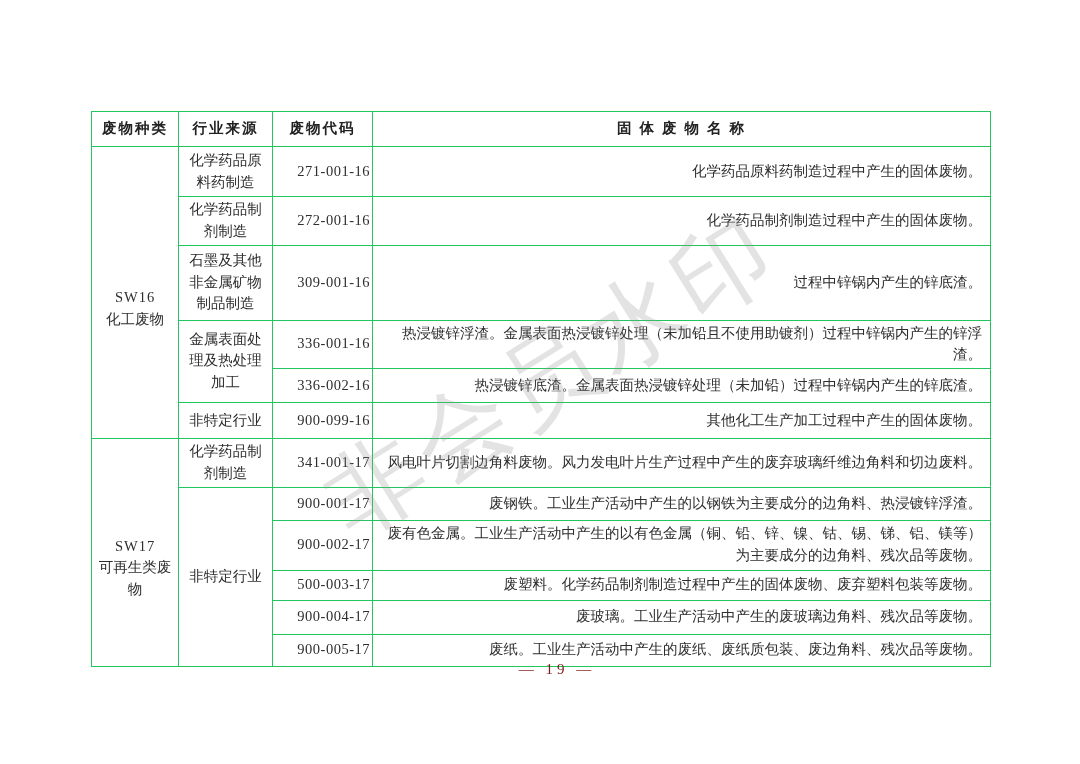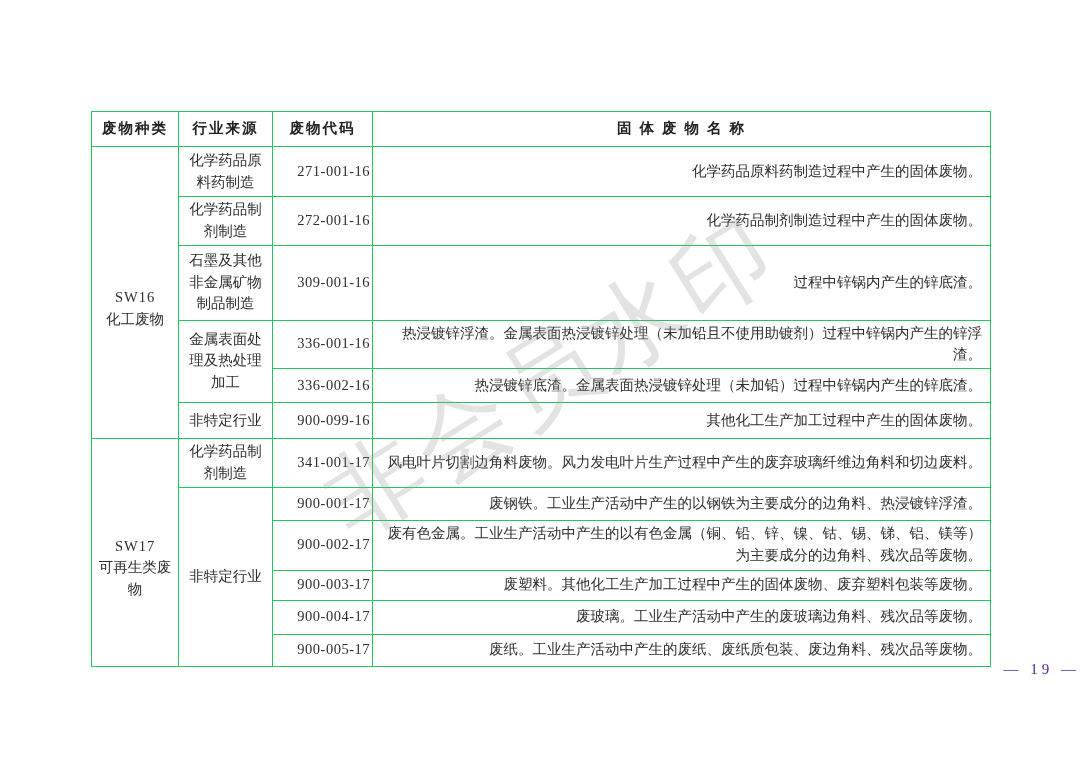--- a/index.html
+++ b/index.html
@@ -77,24 +77,24 @@
 
   tr.r1 { height: 50px; }  tr.r2 { height: 47px; }  tr.r3 { height: 75px; }
   tr.r4 { height: 33px; }  tr.r5 { height: 34px; }  tr.r6 { height: 36px; }
   tr.r7 { height: 44px; }  tr.r8 { height: 33px; }  tr.r9 { height: 50px; }
   tr.r10 { height: 30px; } tr.r11 { height: 34px; } tr.r12 { height: 32px; }
 
   .page-footer {
     position: absolute;
     left: 0; right: 0;
     top: 661px;
-    text-align: right;
+    text-align: center;
     font-size: 15px;
     letter-spacing: 4px;
-    color: #4c1d95;
+    color: #7f1d1d;
     z-index: 1;
     margin-left: 34px;
   }
 </style>
 </head>
 <body>
 
 <div class="page">
 
   <div class="watermark">非会员水印</div>
@@ -160,22 +160,22 @@
       <tr class="r8">
         <td class="src" rowspan="5">非特定行业</td>
         <td class="code">900-001-17</td>
         <td class="desc">废钢铁。工业生产活动中产生的以钢铁为主要成分的边角料、热浸镀锌浮渣。</td>
       </tr>
       <tr class="r9">
         <td class="code">900-002-17</td>
         <td class="desc">废有色金属。工业生产活动中产生的以有色金属（铜、铅、锌、镍、钴、锡、锑、铝、镁等）为主要成分的边角料、残次品等废物。</td>
       </tr>
       <tr class="r10">
-        <td class="code">900-003-17</td>
-        <td class="desc">废塑料。其他化工生产加工过程中产生的固体废物、废弃塑料包装等废物。</td>
+        <td class="code">500-003-17</td>
+        <td class="desc">废塑料。化学药品制剂制造过程中产生的固体废物、废弃塑料包装等废物。</td>
       </tr>
       <tr class="r11">
         <td class="code">900-004-17</td>
         <td class="desc">废玻璃。工业生产活动中产生的废玻璃边角料、残次品等废物。</td>
       </tr>
       <tr class="r12">
         <td class="code">900-005-17</td>
         <td class="desc">废纸。工业生产活动中产生的废纸、废纸质包装、废边角料、残次品等废物。</td>
       </tr>
     </tbody>

